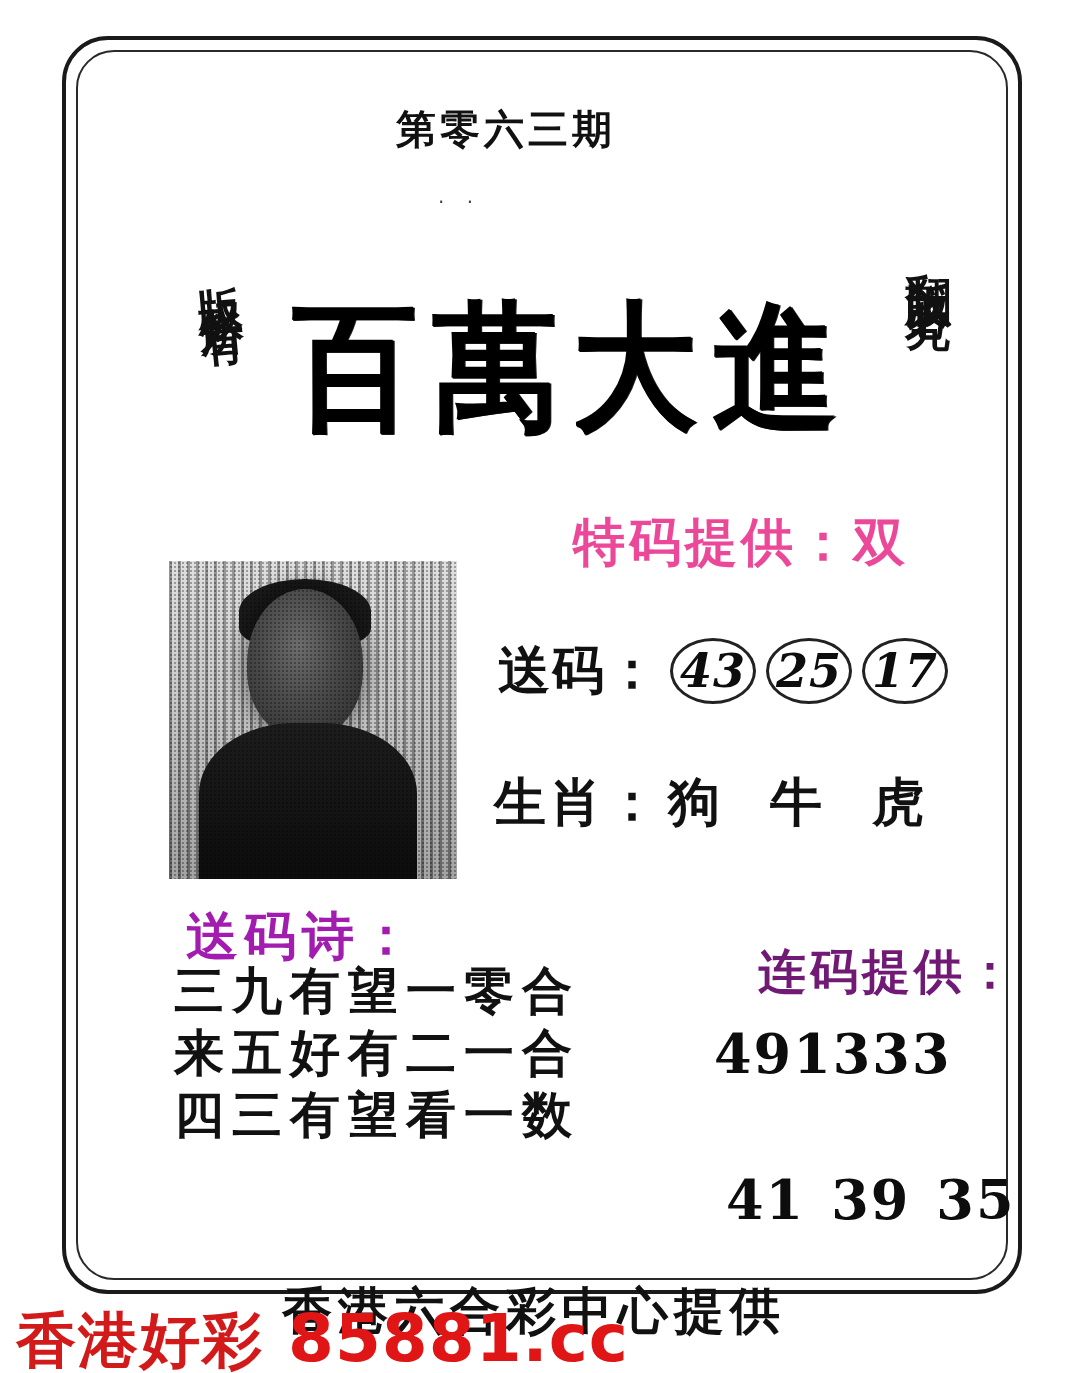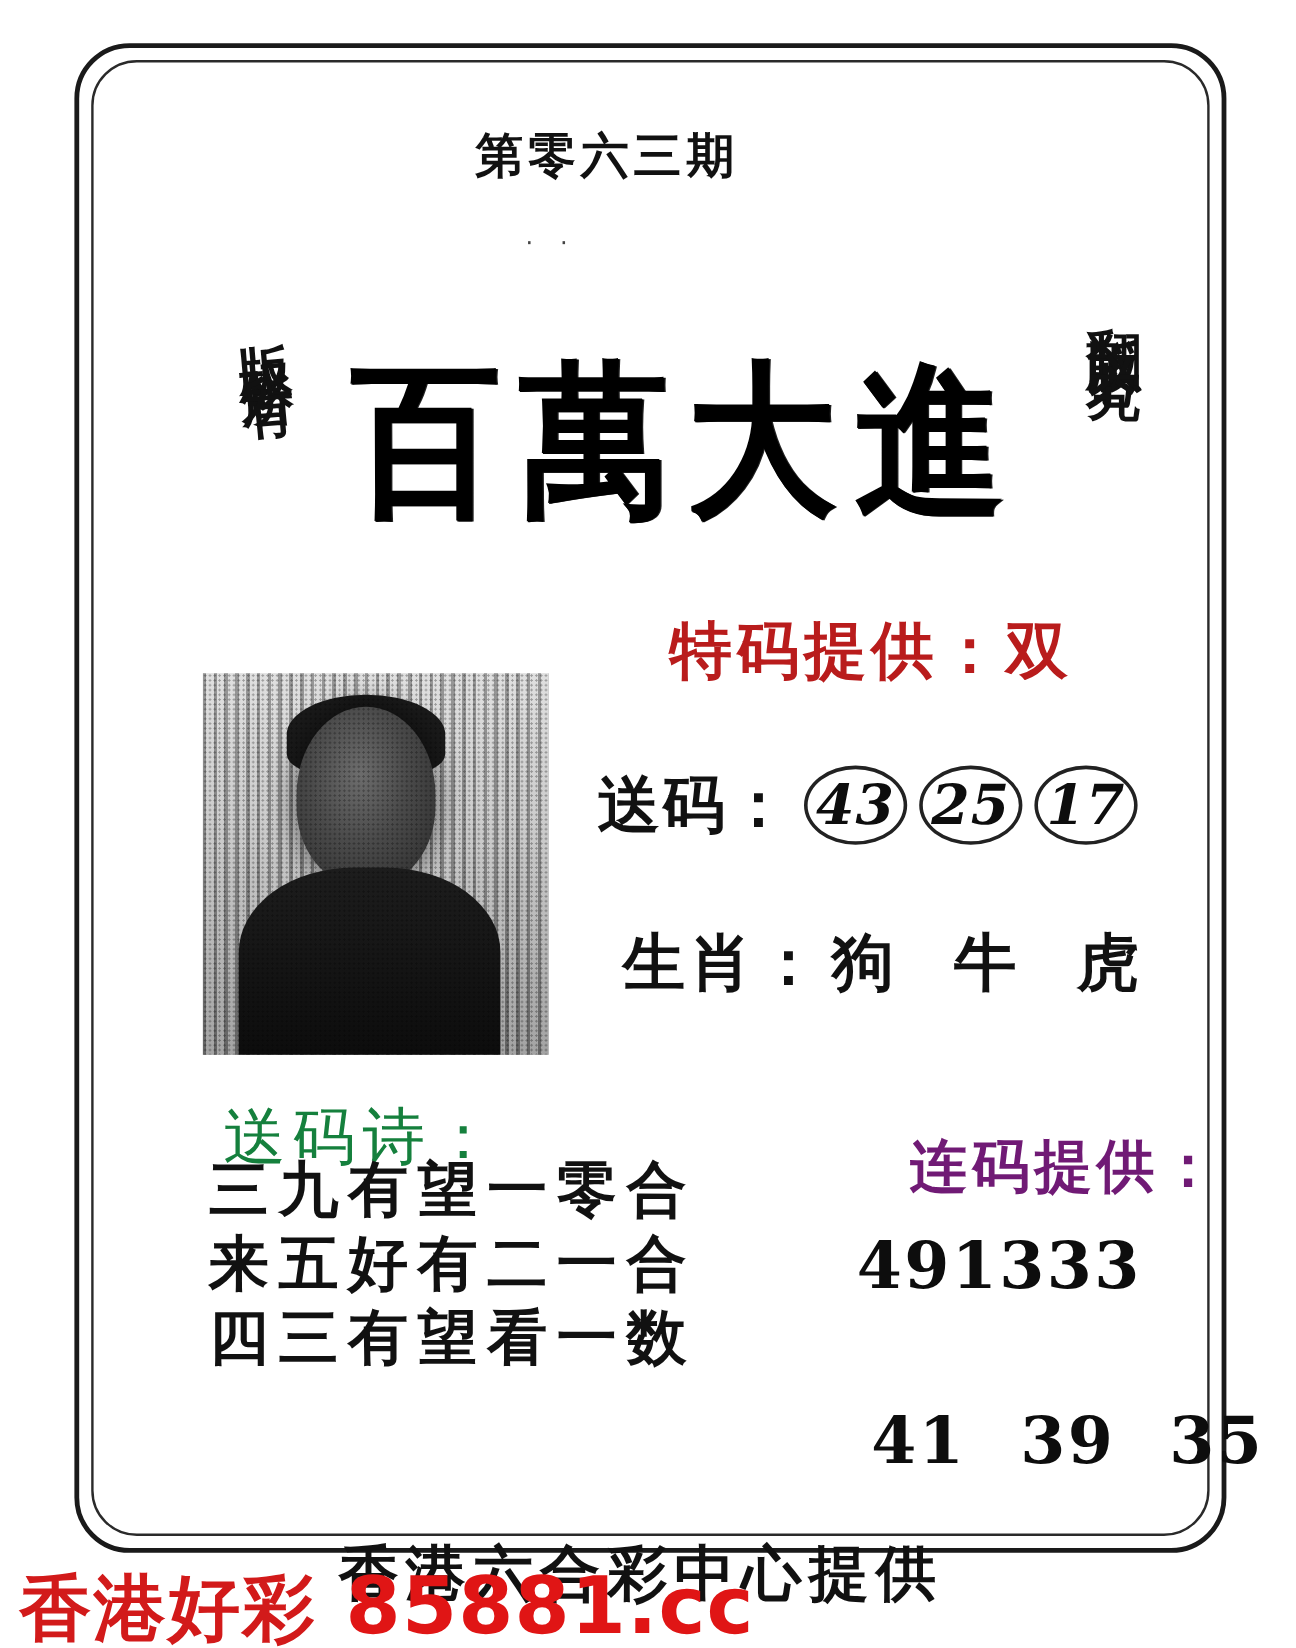--- a/index.html
+++ b/index.html
@@ -147,21 +147,22 @@
     background-position: 0 0, 2px 3px;
     opacity: 0.55;
     mix-blend-mode: multiply;
   }
 
   
   .line {
     position: absolute;
     font-family: "DejaVu Serif", serif;
     font-weight: bold;
-    color: #b91c1c;
+    color: #ec4899;
+    margin-left: 15px;
   }
   .special-line {
     left: 492px;
     top: 468px;
     font-size: 52px;
     letter-spacing: 4px;
   }
 
   .send-row {
     position: absolute;
@@ -189,41 +190,40 @@
     font-weight: bold;
     font-family: "DejaVu Serif", serif;
     color: #0d0d0d;
     margin-left: 10px;
     letter-spacing: 1px;
     font-style: italic;
   }
 
   .zodiac-row {
     position: absolute;
-    left: 453px;
+    left: 428px;
     top: 728px;
     font-size: 52px;
     font-weight: bold;
     font-family: "DejaVu Serif", serif;
     letter-spacing: 4px;
     color: #111;
   }
   .zodiac-row .animals { letter-spacing: 16px; margin-left: 6px; }
 
   
   .poem-title {
     position: absolute;
     left: 120px;
     top: 862px;
     font-size: 52px;
-    font-weight: normal;
+    font-weight: bold;
     font-family: "DejaVu Serif", serif;
     letter-spacing: 6px;
-    color: #15803d;
-    margin-top: 11px;
+    color: #a21caf;
   }
   .poem-lines {
     position: absolute;
     left: 108px;
     top: 920px;
     font-size: 50px;
     font-weight: bold;
     font-family: "DejaVu Serif", serif;
     color: #111;
     line-height: 62px;
@@ -245,21 +245,21 @@
     position: absolute;
     left: 648px;
     top: 982px;
     display: flex;
   }
   .lian-row-2 {
     position: absolute;
     left: 660px;
     top: 1128px;
     display: flex;
-    gap: 45px;
+    gap: 26px;
   }
   .lian-num {
     font-size: 54px;
     font-weight: bold;
     font-family: "DejaVu Serif", serif;
     color: #0d0d0d;
     letter-spacing: 2px;
   }
 
   

